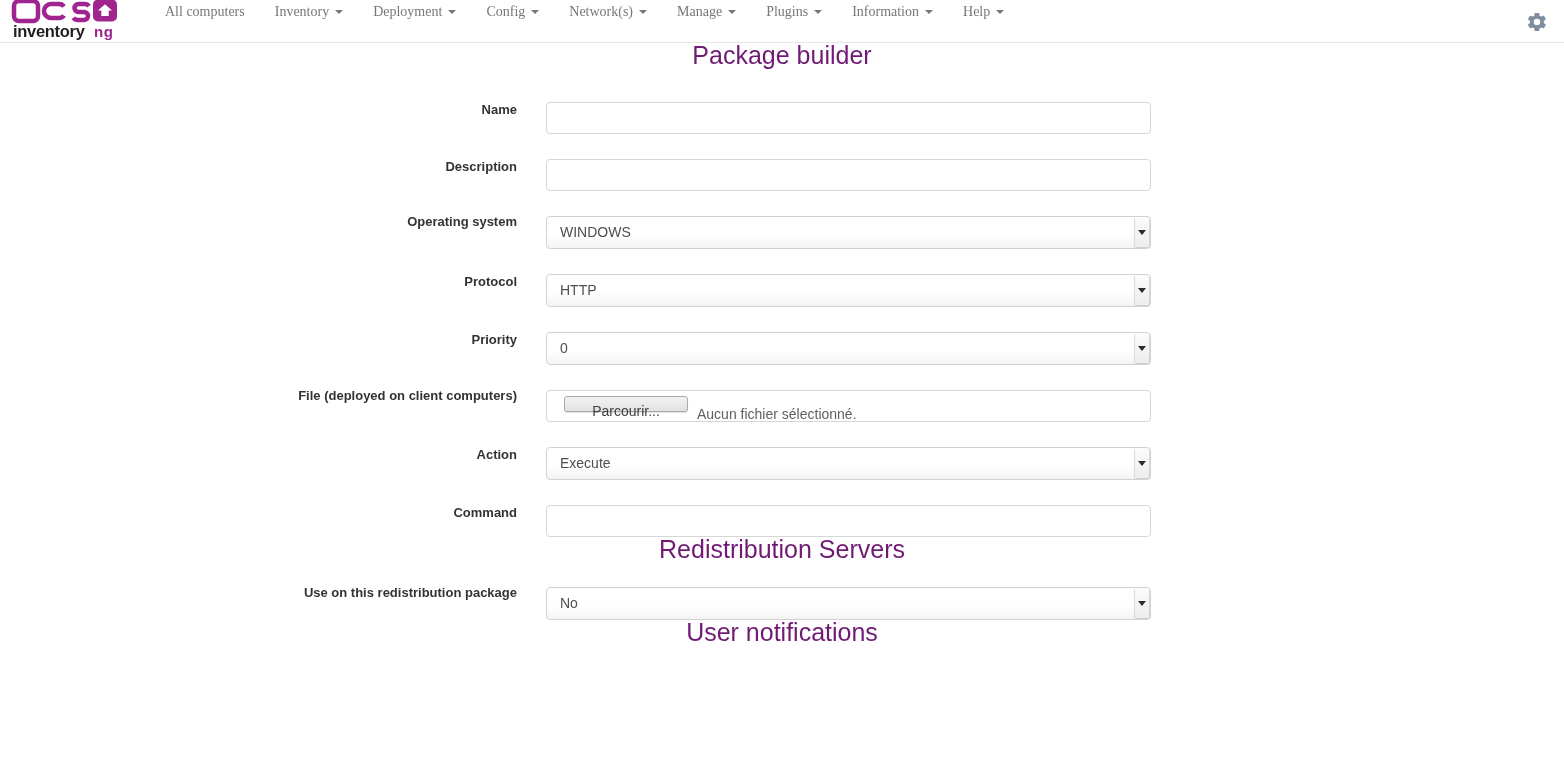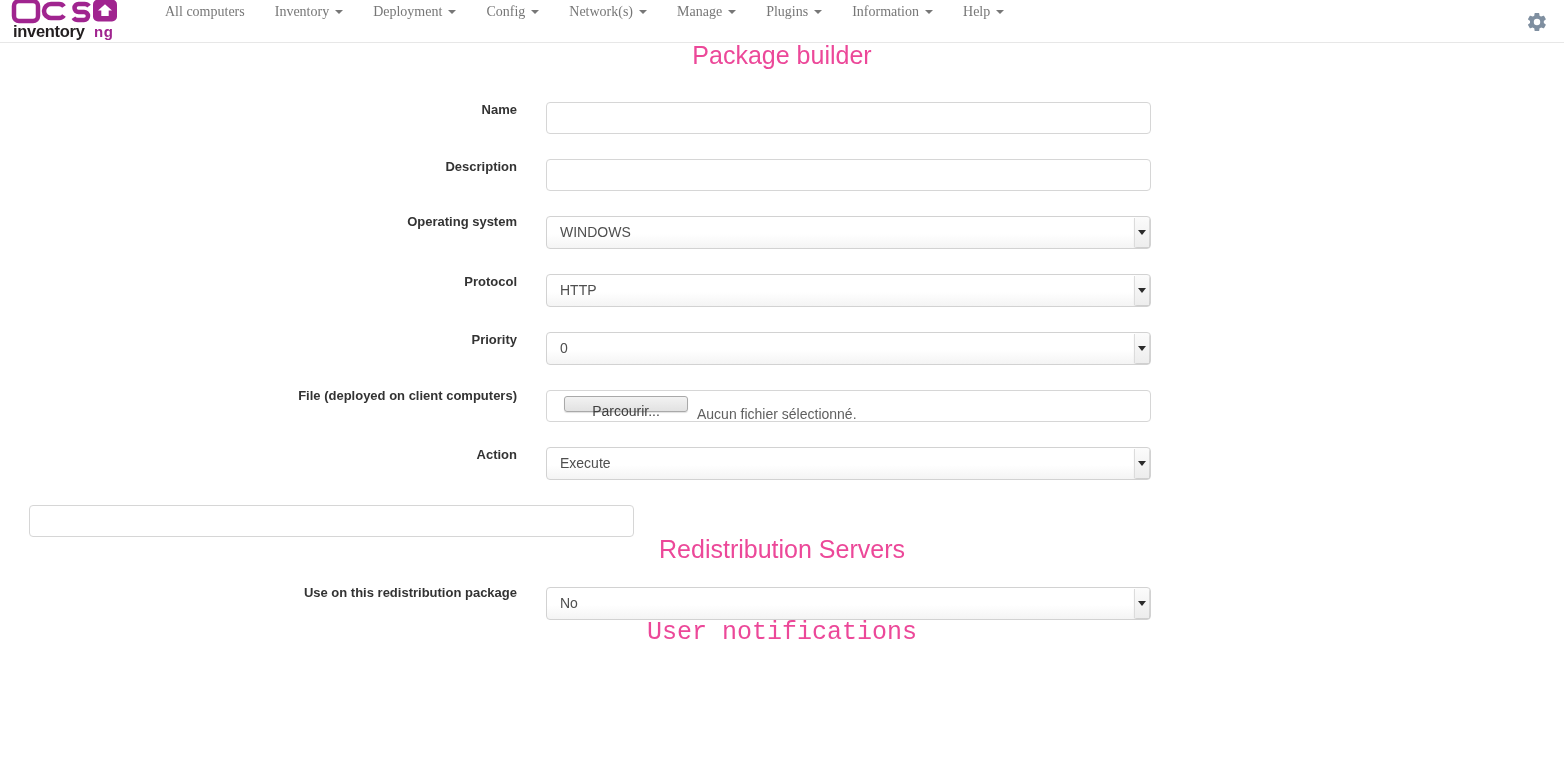--- a/index.html
+++ b/index.html
@@ -69,28 +69,28 @@
   }
   .gear-btn { cursor: pointer; line-height: 0; display: block; }
 
   
   .content { padding-top: 0; }
 
   h2.section-title {
     text-align: center;
     font-size: 25px;
     font-weight: normal;
-    color: #ec4899;
+    color: #701a75;
     margin: 0;
     padding: 0;
     line-height: 1;
   }
   .title-package  { margin-top: 35px; }
   .title-redistri { margin-top: 23px; }
-  .title-usernotif{ margin-top: 28px; font-family: Liberation Mono, monospace; }
+  .title-usernotif{ margin-top: 28px; }
 
   .form-row {
     display: flex;
     align-items: flex-start;
     margin-top: 16px;
   }
   .form-row.first { margin-top: 25px; }
 
   .form-label {
     width: 517px;
@@ -347,20 +347,21 @@
       <div class="select-box">
         <span class="select-value">Execute</span>
         <span class="select-arrow-btn">
             <i></i>
           </span>
       </div>
     </div>
   </div>
 
   <div class="form-row">
+    <div class="form-label">Command</div>
     <div class="form-control-wrap">
       <input class="txt" type="text" placeholder="" style="">
     </div>
   </div>
 
   <h2 class="section-title title-redistri">Redistribution Servers</h2>
 
   <div class="form-row">
     <div class="form-label multi">Use on this redistribution package</div>
     <div class="form-control-wrap">

